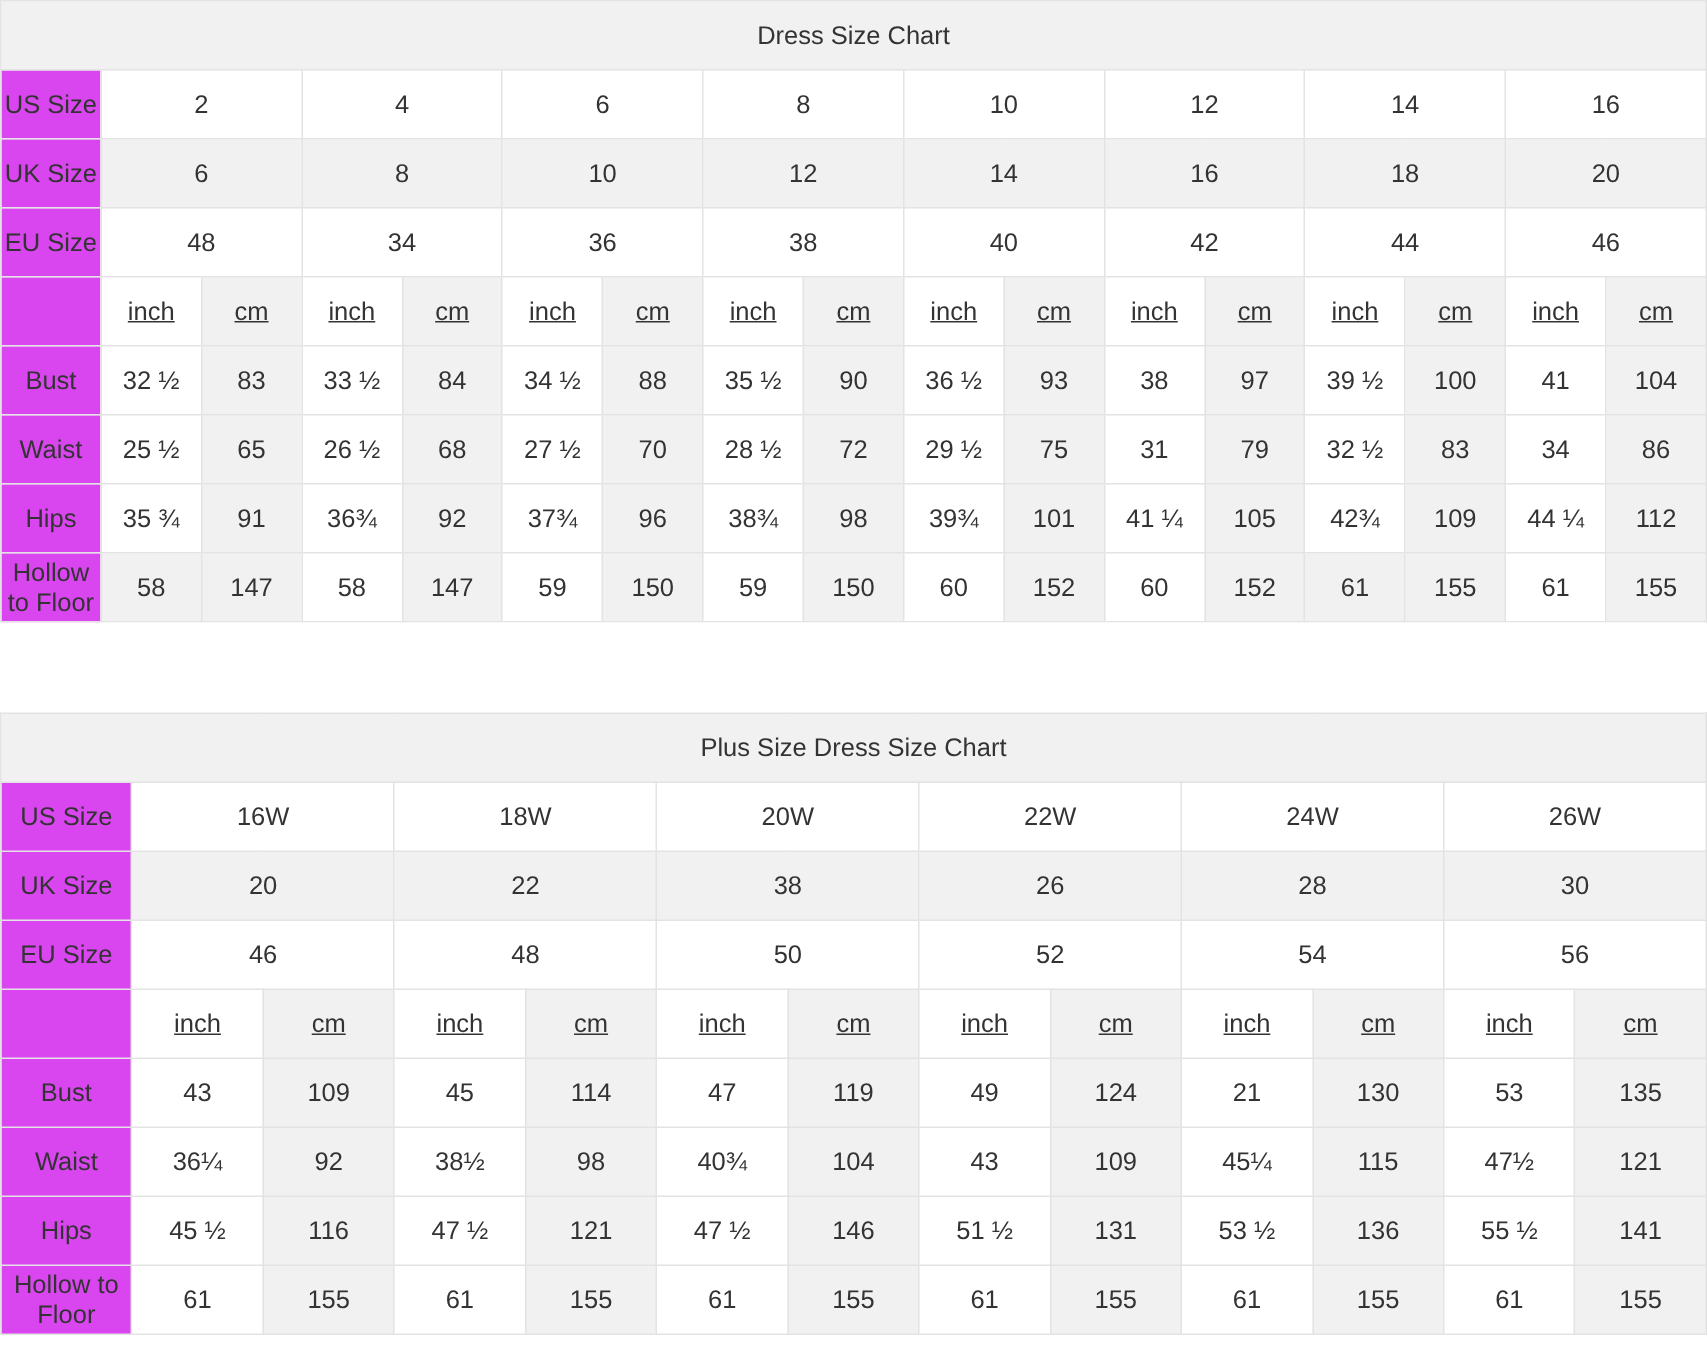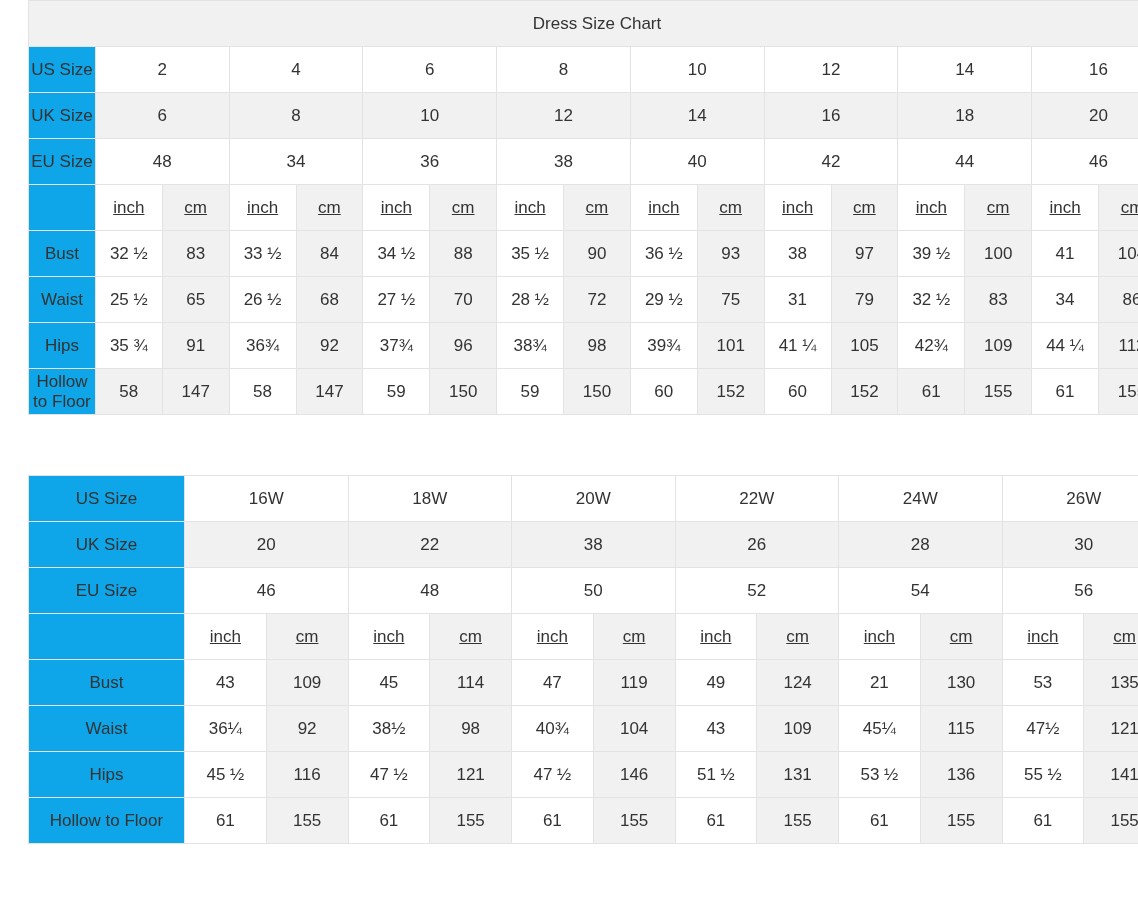--- a/index.html
+++ b/index.html
@@ -9,21 +9,20 @@
   }
   body {
     width: 1138px;
     height: 910px;
     font-family: "Liberation Sans", sans-serif;
     color: #2b2b2b;
     overflow: hidden;
   }
   .chart-block {
     width: 1110px;
-    margin-left: 28px;
   }
   table.size-table {
     border-collapse: collapse;
     width: 1138px;
     table-layout: fixed;
   }
   table.size-table td,
   table.size-table th {
     border: 1px solid #e3e3e3;
     text-align: center;
@@ -38,21 +37,21 @@
   .title-cell {
     background: #f1f1f1;
     font-size: 26px;
     font-weight: bold;
     color: #222222;
     height: 54px;
     border: 1px solid #e3e3e3;
     text-align: center;
   }
   .rowhead {
-    background: #0ea5e9;
+    background: #d946ef;
     width: 156px;
     font-size: 17px;
     color: #333333;
   }
   .shade {
     background: #f1f1f1;
   }
   .plain {
     background: #ffffff;
   }
@@ -212,20 +211,23 @@
     </tbody>
   </table>
 </div>
 
 <div class="spacer"></div>
 
 <div class="chart-block">
   <table class="size-table plus-table">
     <tbody>
       <tr>
+        <td class="title-cell" colspan="13">Plus Size Dress Size Chart</td>
+      </tr>
+      <tr>
         <td class="rowhead">US Size</td>
         <td class="plain" colspan="2">16W</td>
         <td class="plain" colspan="2">18W</td>
         <td class="plain" colspan="2">20W</td>
         <td class="plain" colspan="2">22W</td>
         <td class="plain" colspan="2">24W</td>
         <td class="plain" colspan="2">26W</td>
       </tr>
       <tr>
         <td class="rowhead">UK Size</td>

